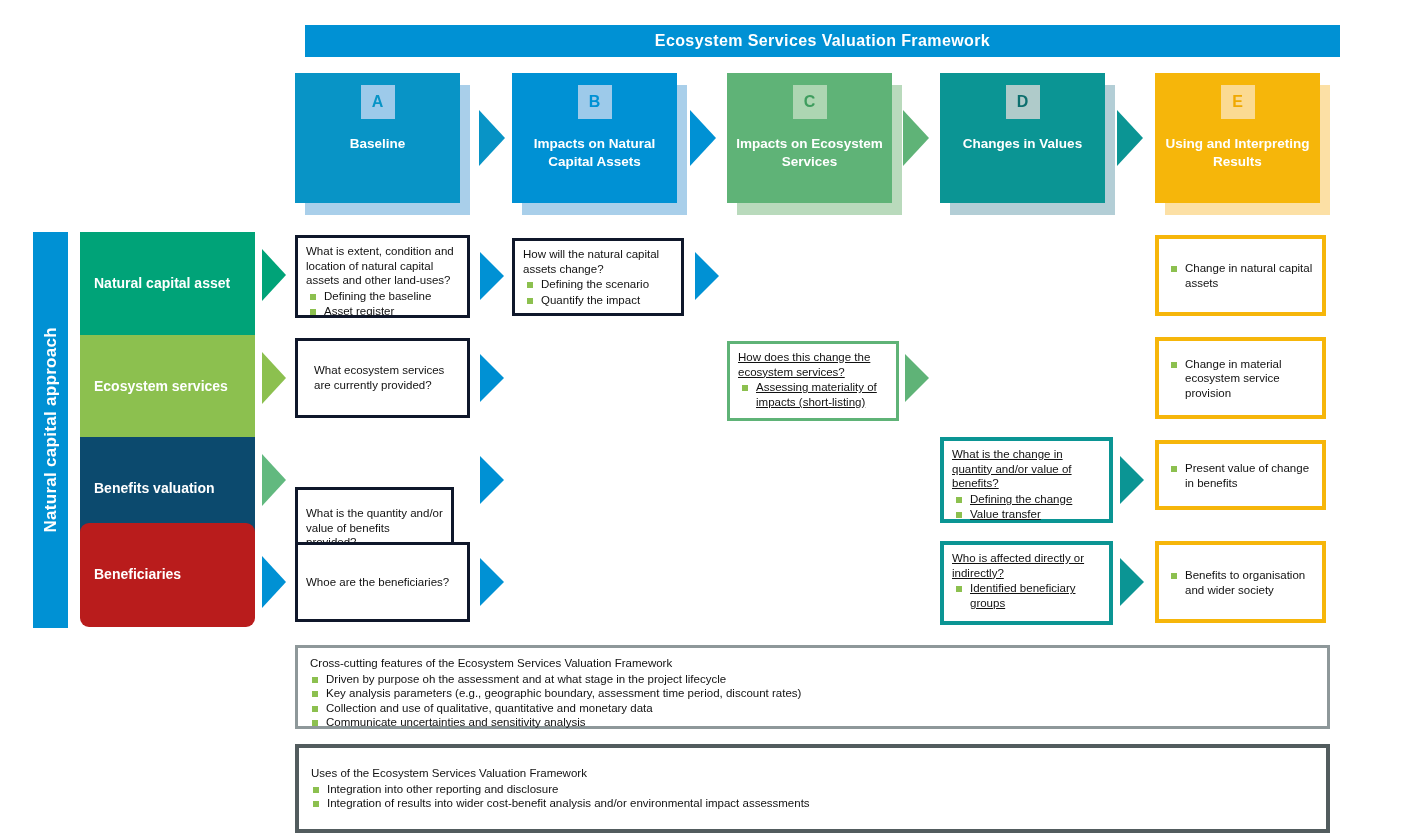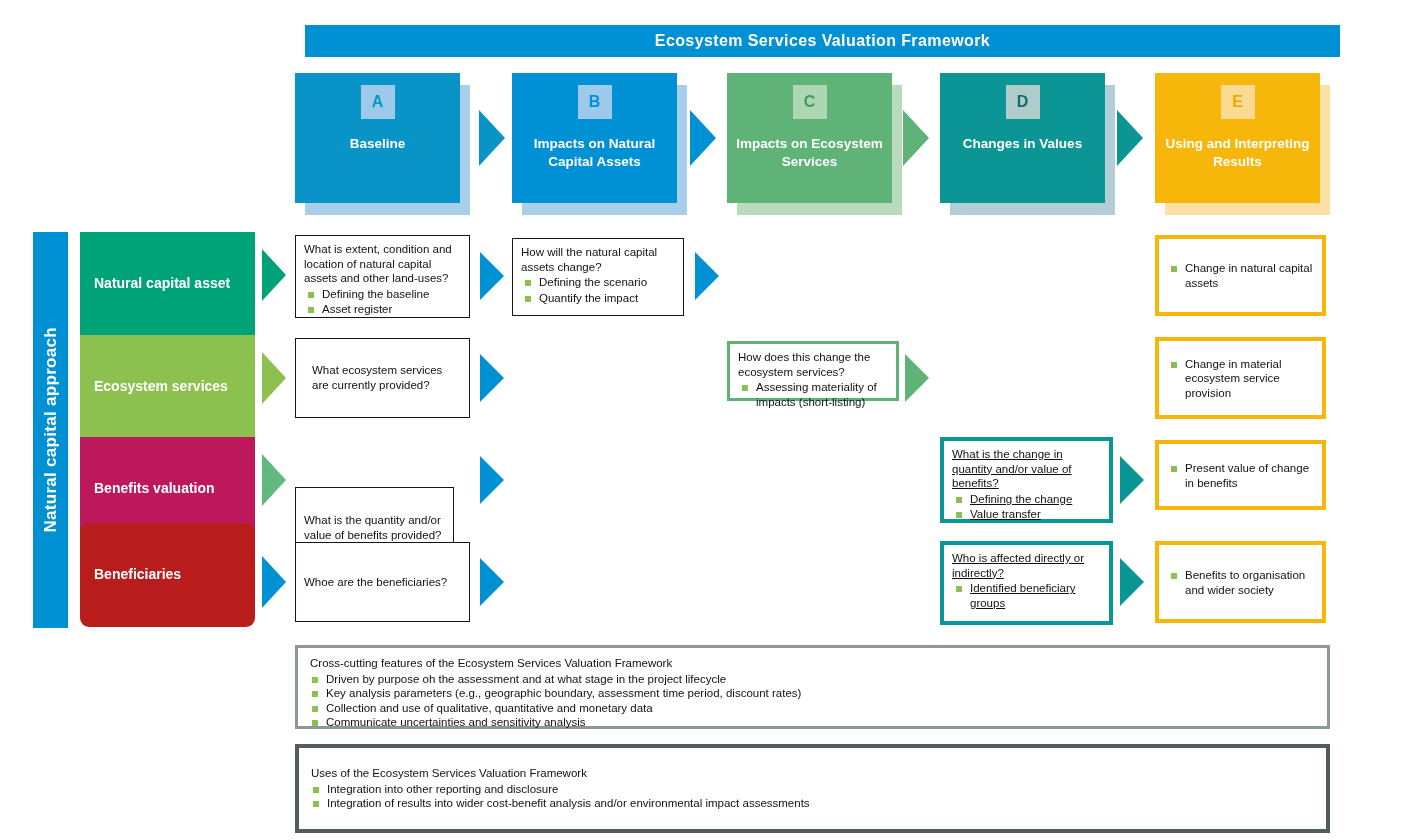--- a/index.html
+++ b/index.html
@@ -66,40 +66,40 @@
     writing-mode:vertical-rl; transform:rotate(180deg); white-space:nowrap;
     color:#fff; font-weight:bold; font-size:17px; letter-spacing:.3px;
   }
   .rowlbl {
     position:absolute; left:80px; width:175px; height:104px;
     display:flex; align-items:center; padding:8px 14px;
     color:#fff; font-weight:bold; font-size:14px; line-height:1.4;
   }
   #row-1 { top:232px; background:#00a378; }
   #row-2 { top:335px; background:#8cc04f; }
-  #row-3 { top:437px; background:#be185d; }
+  #row-3 { top:437px; background:#0c4a6e; }
   #row-4 { top:523px; background:#b91c1c;border-radius:9px; }
 
   
   .cell { position:absolute; background:#fff; padding:6px 8px; font-size:11.5px; }
-  .cell.bd-blue { border:1px solid #0f172a; }
+  .cell.bd-blue { border:3px solid #0f172a; }
   .cell.bd-green{ border:3px solid #5fb377; }
   .cell.bd-teal { border:4px solid #0b9594;text-decoration:underline; }
   .cell.bd-gold { border:4px solid #f6b60a; }
   .cell.vc { display:flex; flex-direction:column; justify-content:center; }
   .q { line-height:1.27; }
   .bullet { display:flex; margin-top:1px; }
   .sq { flex:0 0 auto; width:6px; height:6px; background:#8cc04f; margin:5px 8px 0 4px; }
   .btxt { line-height:1.27; }
 
   #cell-a1 { left:295px; top:235px; width:175px; height:83px; }
   #cell-b1 { left:512px; top:238px; width:172px; height:78px; }
   #cell-e1 { left:1155px; top:235px; width:171px; height:81px; }
   #cell-a2 { left:295px; top:338px; width:175px; height:80px;padding-left:16px; }
-  #cell-c2 { left:727px; top:341px; width:172px; height:60px; }
+  #cell-c2 { left:727px; top:341px; width:172px; height:80px;text-decoration:underline; }
   #cell-e2 { left:1155px; top:337px; width:171px; height:82px; }
   #cell-a3 { left:295px; top:440px; width:159px; height:82px;margin-top:47px; }
   #cell-d3 { left:940px; top:437px; width:173px; height:86px; }
   #cell-e3 { left:1155px; top:440px; width:171px; height:70px; }
   #cell-a4 { left:295px; top:542px; width:175px; height:80px; }
   #cell-d4 { left:940px; top:541px; width:173px; height:84px; }
   #cell-e4 { left:1155px; top:541px; width:171px; height:82px; }
 
   
   .footer { position:absolute; left:295px; width:1035px; background:#fff; font-size:11.5px; }

